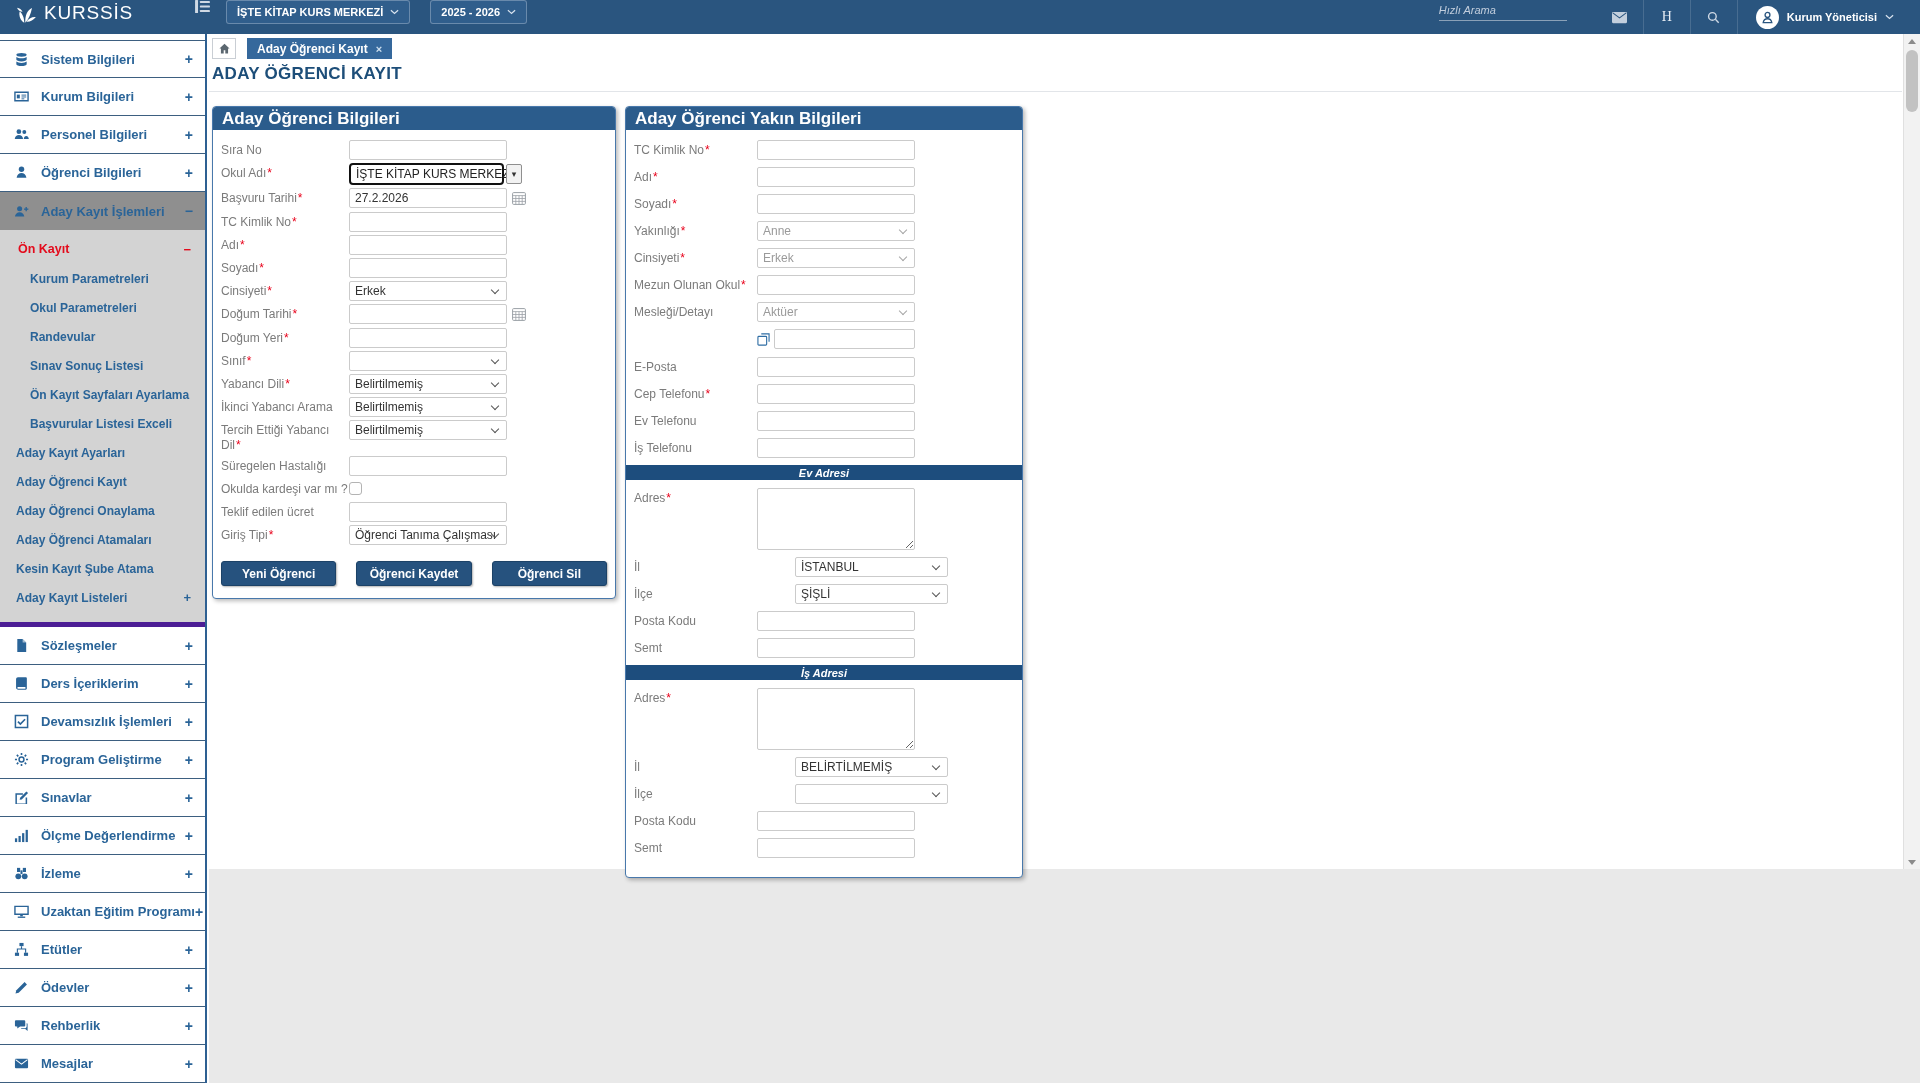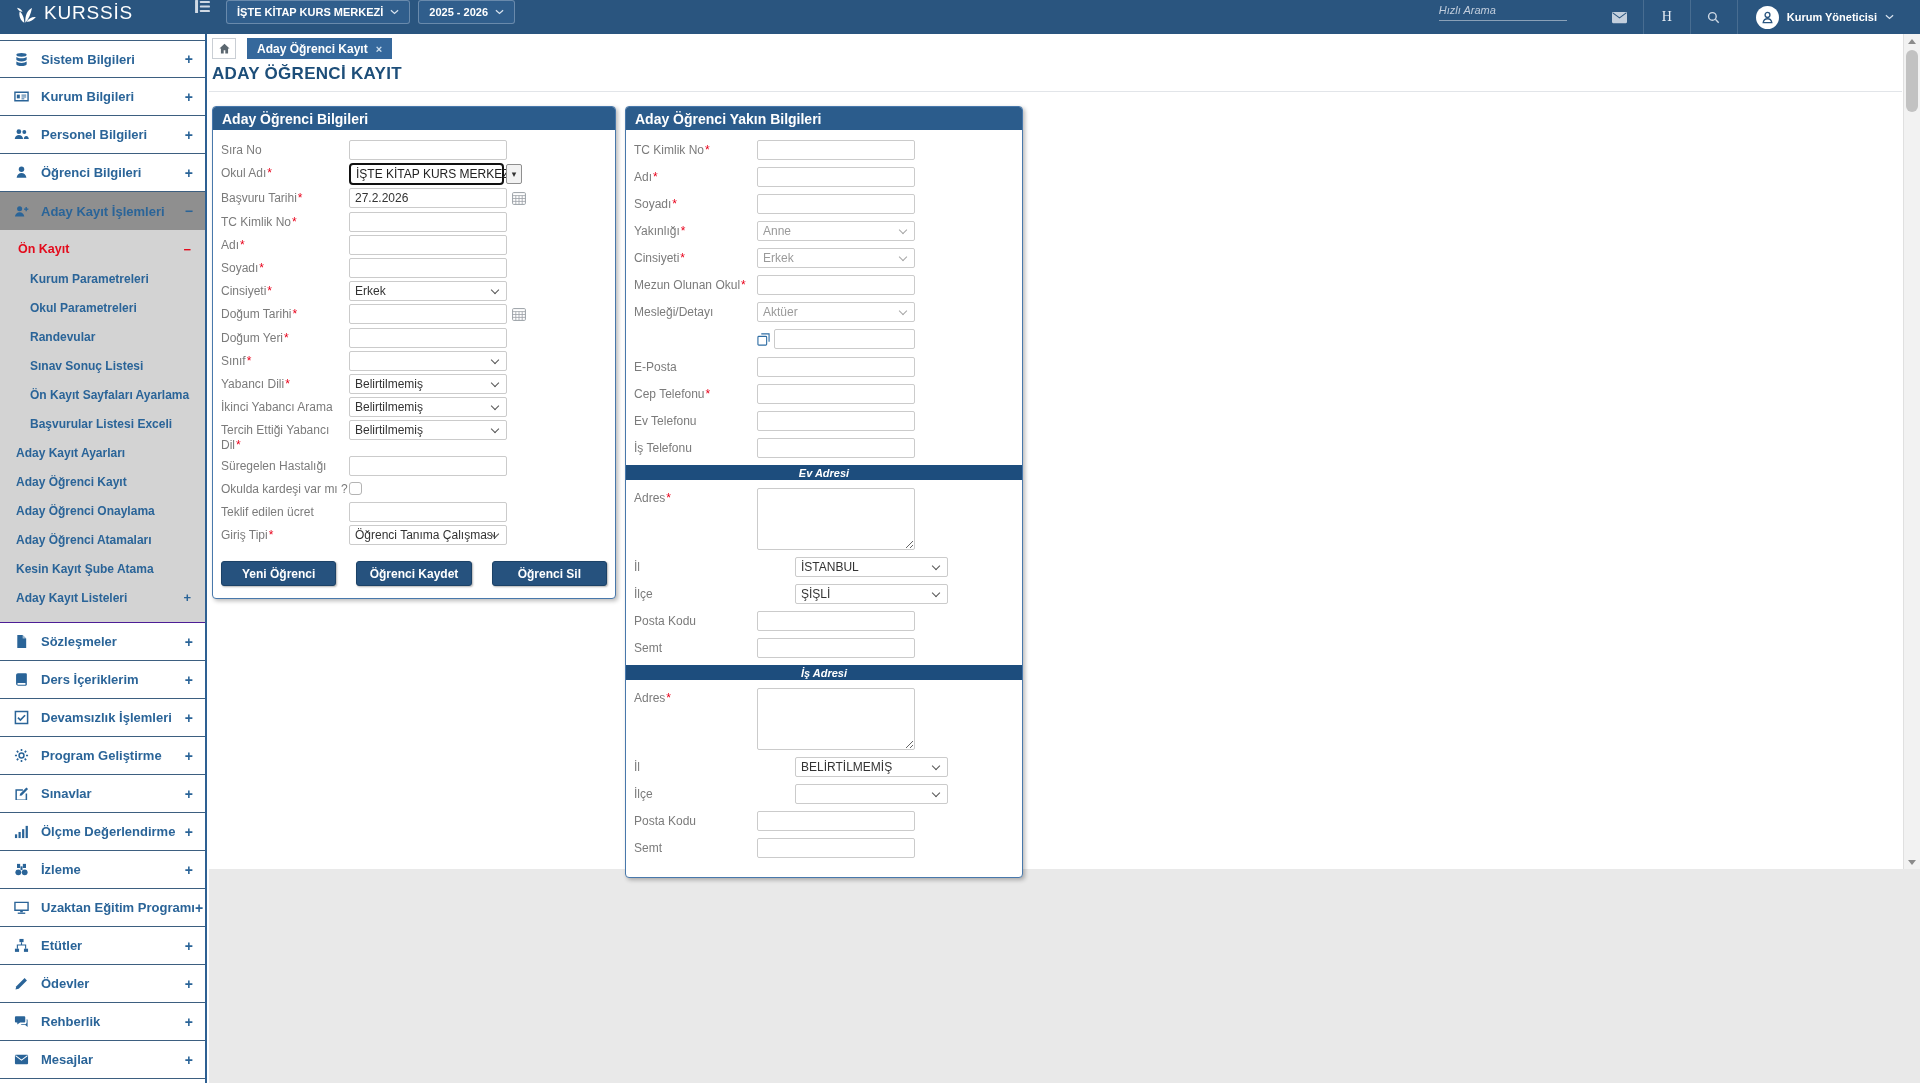--- a/index.html
+++ b/index.html
@@ -6,21 +6,21 @@
   html,body { width:1920px; height:1083px; overflow:hidden; font-family:"Liberation Sans", sans-serif; background:#fff; }
 
   
   .navbar { position:absolute; left:0; top:0; width:1920px; height:34px; background:#2a557f; display:flex; align-items:flex-start; color:#fff; z-index:30; }
   .brand { display:flex; align-items:center; padding-left:12px; cursor:pointer; }
   .brand svg { width:26px; height:26px; }
   .brand-text { font-size:19px; letter-spacing:.8px; font-weight:400; color:#fff; margin-left:6px; }
   .nav-toggle { background:none; border:none; margin-left:62px; cursor:pointer; display:flex; align-items:center; }
   .nav-toggle svg { width:15px; height:13px; }
   .nav-btn { display:flex; align-items:center; gap:7px; margin-left:16px; height:24px; padding:0 10px; background:#305e8c; border:1px solid rgba(255,255,255,.28); border-radius:3px; color:#fff; font-size:11px; font-weight:bold; cursor:pointer; font-family:"Liberation Sans",sans-serif; }
-  .nav-btn + .nav-btn { margin-left:8px; }
+  .nav-btn + .nav-btn { margin-left:20px; }
   .nav-btn svg { width:9px; height:6px; }
   .nav-spacer { flex:1; }
   .nav-search { margin-right:30px; border-bottom:1px solid rgba(255,255,255,.45); padding-bottom:2px; }
   .nav-search input { width:128px; background:transparent; border:none; outline:none; color:#e6edf4; font-size:11px; font-style:italic; font-family:"Liberation Sans",sans-serif; }
   .nav-search input::placeholder { color:#c2cedd; font-style:italic; }
   .nav-sep { width:1px; height:34px; background:rgba(255,255,255,.14); }
   .nav-ic { width:46px; height:34px; display:flex; align-items:center; justify-content:center; cursor:pointer; }
   .nav-ic svg { width:15px; height:13px; }
   .nav-h { width:46px; height:34px; display:flex; align-items:center; justify-content:center; font-size:14px; color:#e8eef5; cursor:pointer; font-family:"Liberation Serif", serif; }
   .nav-user { display:flex; align-items:center; gap:8px; padding:0 26px 0 18px; cursor:pointer; height:34px; }
@@ -32,42 +32,42 @@
   
   .sidebar { position:absolute; left:0; top:34px; width:207px; height:1049px; background:#fff; border-right:2px solid #2e6092; }
   .sb-nav { padding-top:6px; }
   .sb-item { height:38px; display:flex; align-items:center; padding:0 12px 0 13px; cursor:pointer; border-bottom:1px solid #3d5f80; color:#2a6498; }
   .sb-nav > .sb-item:first-child { border-top:1px solid #3d5f80; }
   .sb-item .sb-ico { width:16px; height:16px; display:flex; align-items:center; justify-content:center; color:#2a6498; flex:none; }
   .sb-item .sb-ico svg { width:15px; height:15px; }
   .sb-label { font-size:13px; font-weight:bold; margin-left:12px; flex:1; white-space:nowrap; }
   .sb-toggle { font-size:14px; font-weight:bold; color:#2a6498; }
   .sb-item.active { background:#8f8f8f; border-bottom:none; }
-  .submenu { background:#d3d3d3; padding:4px 0 10px 0; border-bottom:1px solid #4c1d95; }
+  .submenu { background:#d3d3d3; padding:4px 0 10px 0; border-bottom:5px solid #4c1d95; }
   .sm-head { height:30px; display:flex; align-items:center; padding:0 14px 0 18px; cursor:pointer; }
   .sm-head .sm-label { color:#e30b1c; font-weight:bold; font-size:12.5px; flex:1; }
   .sm-head .sm-toggle { color:#e30b1c; font-weight:bold; font-size:13px; }
   .sm-child { height:29px; display:flex; align-items:center; padding-left:30px; color:#2a6498; font-size:12px; font-weight:bold; cursor:pointer; white-space:nowrap; }
   .sm-sib { height:29px; display:flex; align-items:center; padding:0 14px 0 16px; color:#2a6498; font-size:12px; font-weight:bold; cursor:pointer; }
   .sm-sib .sm-label { flex:1; }
   .sm-sib .sm-toggle { font-size:13px; font-weight:bold; color:#2a6498; }
 
   
   .content { position:absolute; left:209px; top:34px; right:0; bottom:0; background:#fff; }
   .gray-foot { position:absolute; left:0; top:835px; right:0; bottom:0; background:#e9e9e9; }
   .tabbar { position:absolute; left:3px; top:4px; display:flex; align-items:stretch; height:21px; }
   .home-box { width:24px; background:#fff; border:1px solid #c9ced4; display:flex; align-items:center; justify-content:center; cursor:pointer; }
   .home-box svg { width:13px; height:13px; }
   .tab { margin-left:11px; background:#35689c; color:#fff; font-size:12px; font-weight:bold; display:flex; align-items:center; gap:8px; padding:0 10px; cursor:pointer; }
   .tab-close { color:#cfe0ef; font-size:11px; cursor:pointer; }
   .page-title { position:absolute; left:3px; top:30px; font-size:17px; font-weight:bold; color:#1d4e79; letter-spacing:.3px; }
   .hairline { position:absolute; left:0; top:57px; right:18px; height:1px; background:#e2e5e9; }
   .panels { position:absolute; left:3px; top:72px; display:flex; align-items:flex-start; gap:9px; }
   .panel { background:#fff; border:1px solid #4878ab; border-radius:4px; box-shadow:2px 2px 4px rgba(0,0,0,.28); overflow:hidden; }
-  .panel-head { background:#2b5c8c; color:#fff; font-size:14px; font-weight:bold; height:23px; display:flex; align-items:center; padding-left:9px; }
+  .panel-head { background:#2b5c8c; color:#fff; font-size:17px; font-weight:bold; height:23px; display:flex; align-items:center; padding-left:9px; }
   .panel.left { width:404px; }
   .panel.right { width:398px; }
   .panel-body { padding:10px 8px 12px 8px; }
 
   .frow { display:flex; align-items:flex-start; margin-bottom:3px; min-height:20px; }
   .panel.right .frow { margin-bottom:7px; }
   .flabel { width:128px; flex:none; font-size:12px; color:#7b7b7b; line-height:1.25; padding-top:3px; }
   .panel.right .flabel { width:123px; }
   .req { color:#e8001a; margin-left:1px; }
   .fin { width:158px; height:20px; border:1px solid #cbcbcb; border-radius:2px; font-size:12px; color:#333; padding:0 5px; outline:none; font-family:"Liberation Sans",sans-serif; background:#fff; }

